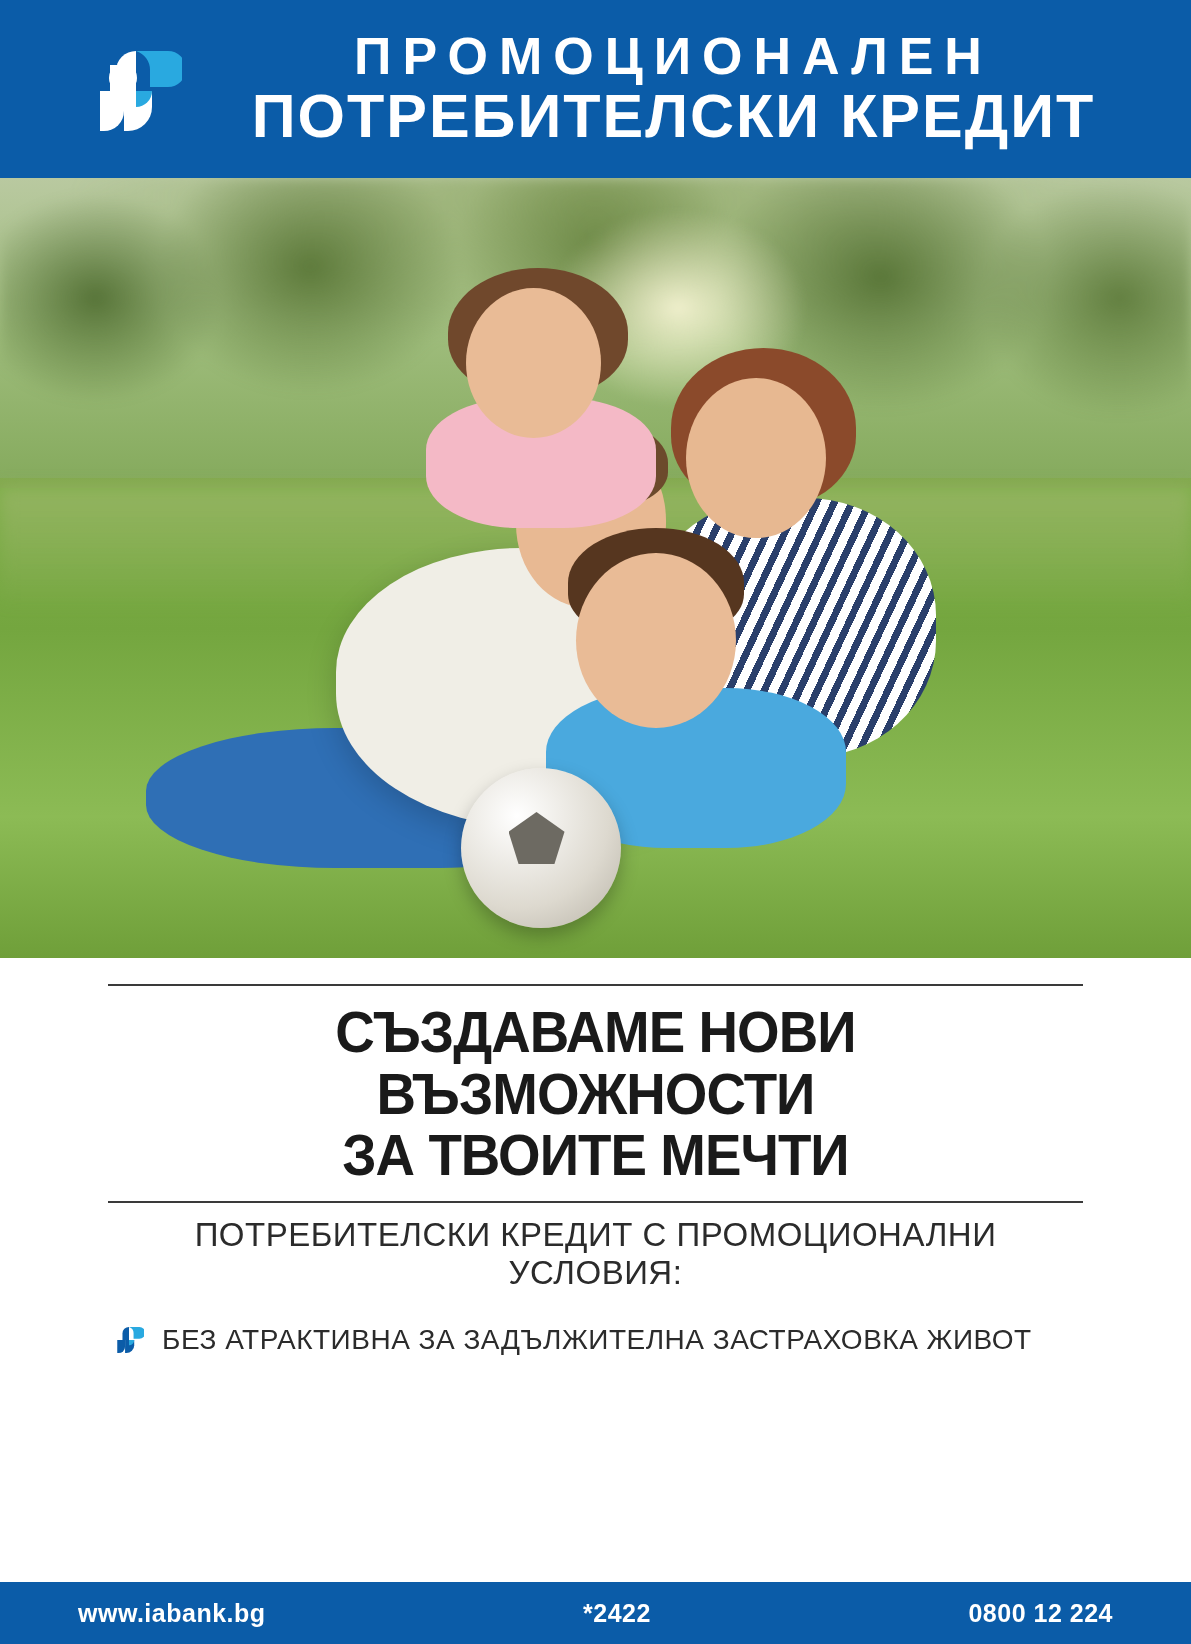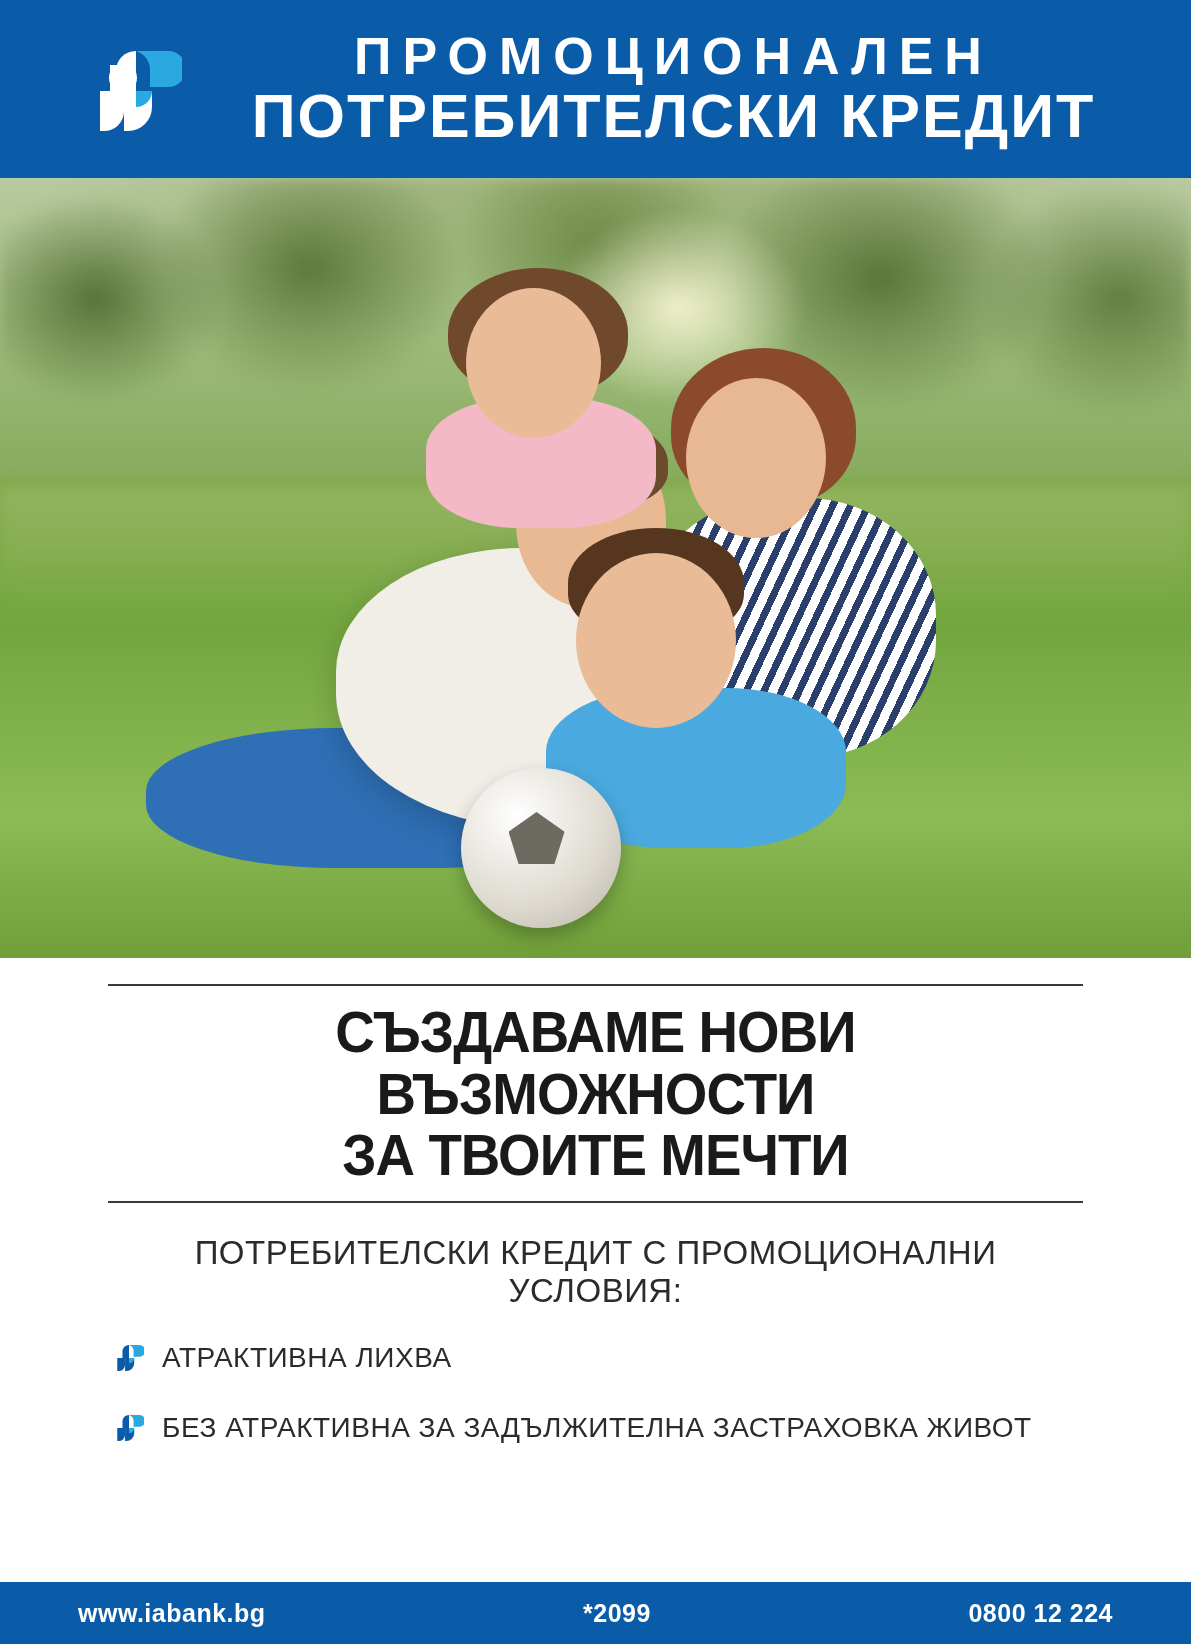--- a/index.html
+++ b/index.html
@@ -223,21 +223,21 @@
     letter-spacing: -1px;
     padding: 16px 0 14px 0;
     font-family: "Liberation Sans", sans-serif;
     transform: scaleX(0.96);
   }
   .subhead {
     text-align: center;
     color: #2b2b2b;
     font-size: 33px;
     letter-spacing: 0.5px;
-    padding: 31px 0 10px 0;
+    padding: 13px 0 10px 0;
     font-family: "Liberation Sans", sans-serif;
   }
   .bullets {
     margin-top: 22px;
   }
   .bullet {
     display: flex;
     align-items: center;
     margin: 0 0 38px 6px;
   }
@@ -327,49 +327,37 @@
       <div>СЪЗДАВАМЕ НОВИ ВЪЗМОЖНОСТИ</div>
       <div>ЗА ТВОИТЕ МЕЧТИ</div>
     </div>
 
     <div class="rule"></div>
 
     <div class="subhead">ПОТРЕБИТЕЛСКИ КРЕДИТ С ПРОМОЦИОНАЛНИ УСЛОВИЯ:</div>
 
     <div class="bullets">
 
-      <div class="bullet">
-        <span class="mark">
-          <svg width="30" height="30" viewBox="0 0 92 92" xmlns="http://www.w3.org/2000/svg">
-            <path d="M46 6 H78 A14 14 0 0 1 78 42 H60 V26 A20 20 0 0 0 46 6 Z" fill="#29a9e0"></path>
-            <path d="M46 6 A20 20 0 0 0 26 26 V46 H46 Z" fill="#0b5ca8"></path>
-            <path d="M10 46 H34 V66 A20 20 0 0 1 14 86 H10 Z" fill="#0b5ca8"></path>
-            <path d="M34 46 H62 V62 A24 24 0 0 1 38 86 H34 Z" fill="#0b5ca8"></path>
-            <path d="M46 46 h16 a16 16 0 0 1 -16 16 z" fill="#29a9e0"></path>
-          </svg>
-        </span>
-        <span class="txt">АТРАКТИВНА ЛИХВА</span>
-      </div>
 
 
       <div class="bullet">
         <span class="mark">
           <svg width="30" height="30" viewBox="0 0 92 92" xmlns="http://www.w3.org/2000/svg">
             <path d="M46 6 H78 A14 14 0 0 1 78 42 H60 V26 A20 20 0 0 0 46 6 Z" fill="#29a9e0"></path>
             <path d="M46 6 A20 20 0 0 0 26 26 V46 H46 Z" fill="#0b5ca8"></path>
             <path d="M10 46 H34 V66 A20 20 0 0 1 14 86 H10 Z" fill="#0b5ca8"></path>
             <path d="M34 46 H62 V62 A24 24 0 0 1 38 86 H34 Z" fill="#0b5ca8"></path>
             <path d="M46 46 h16 a16 16 0 0 1 -16 16 z" fill="#29a9e0"></path>
           </svg>
         </span>
         <span class="txt">БЕЗ АТРАКТИВНА ЗА ЗАДЪЛЖИТЕЛНА ЗАСТРАХОВКА ЖИВОТ</span>
       </div>
 
     </div>
   </div>
 
   <div class="footer">
     <span>www.iabank.bg</span>
-    <span class="mid">*2099</span>
+    <span class="mid">*2422</span>
     <span>0800 12 224</span>
   </div>
 
 </div>
 
 </body></html>

